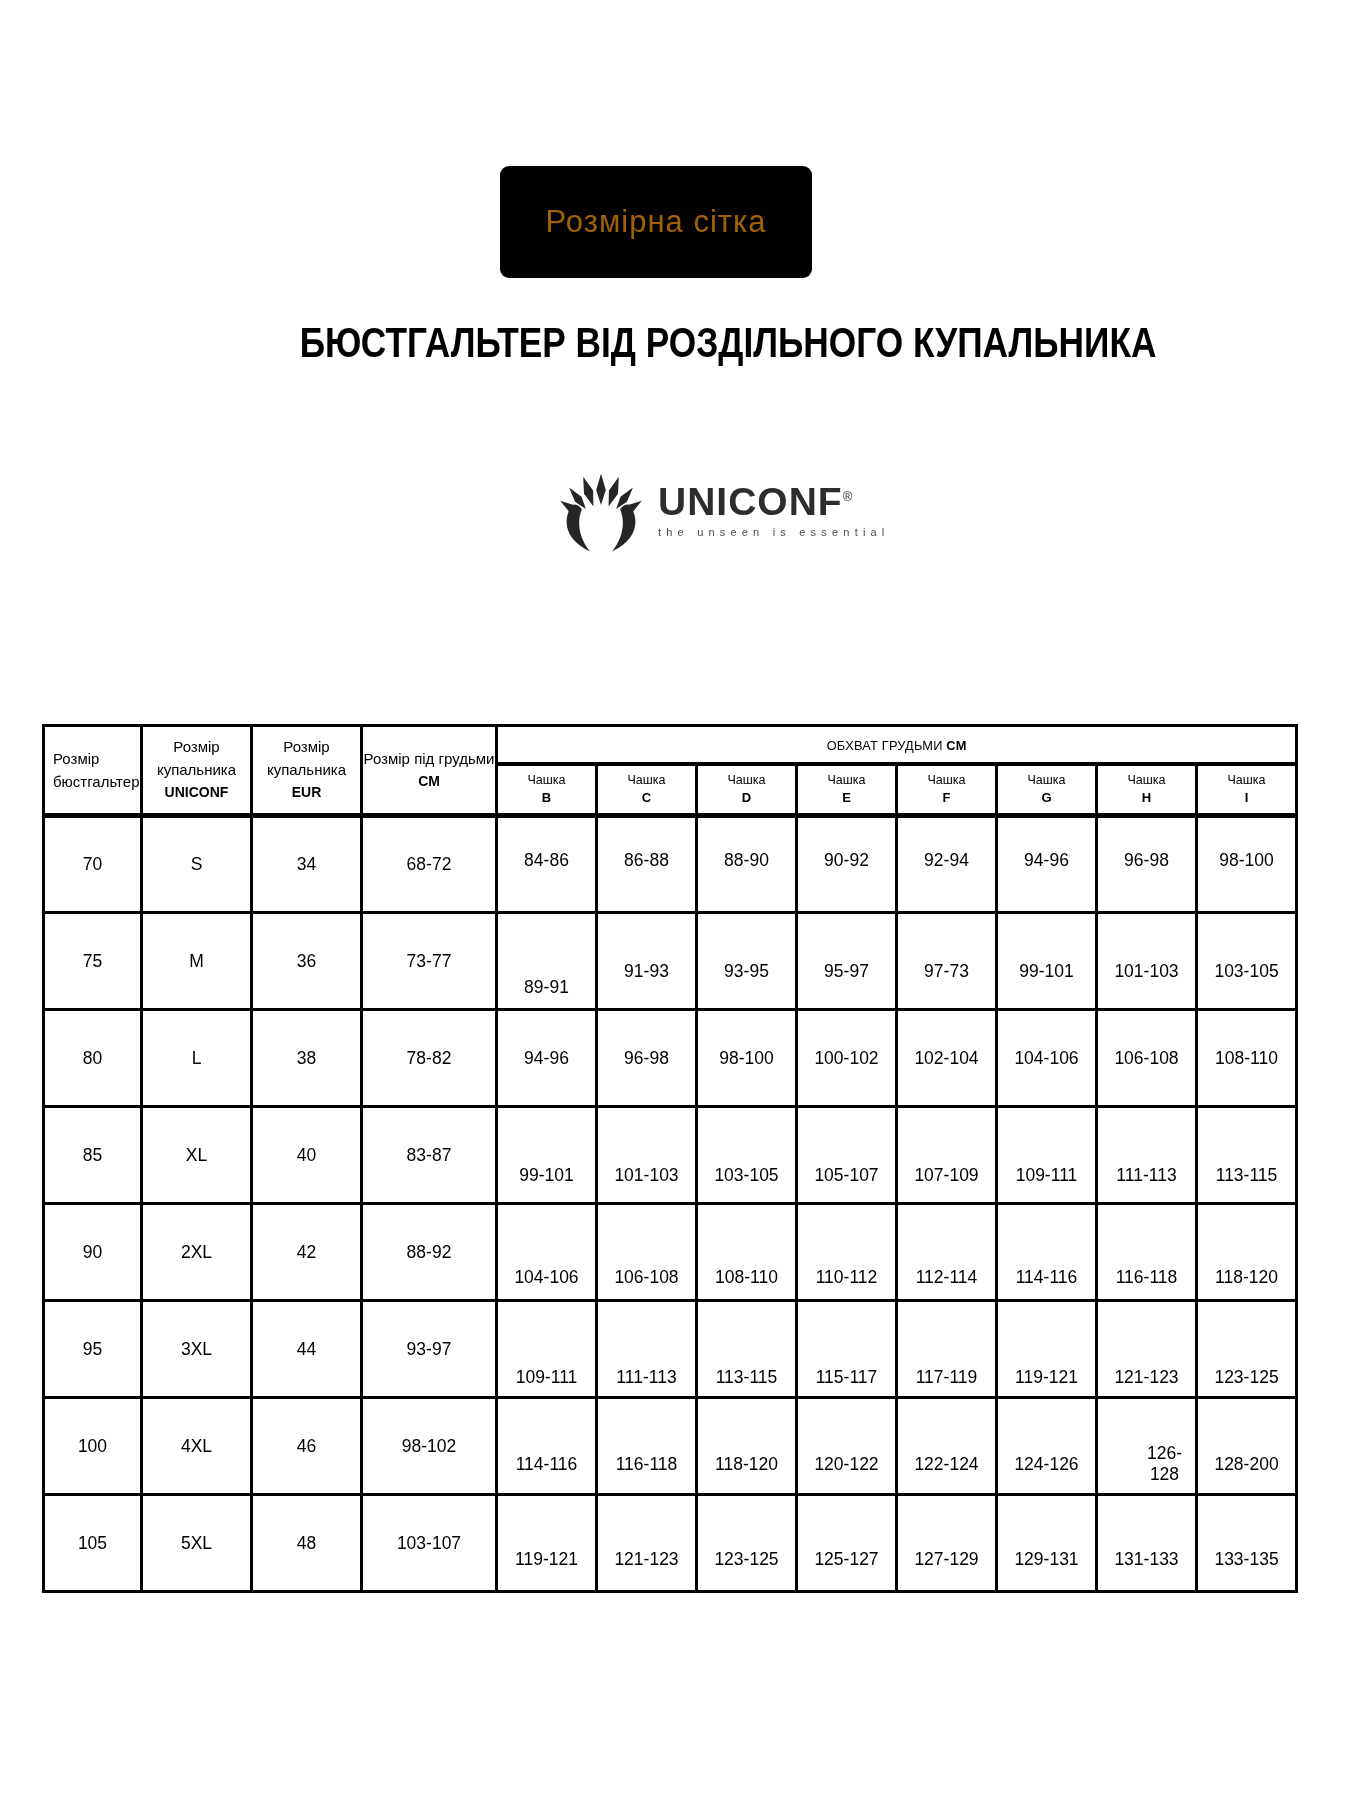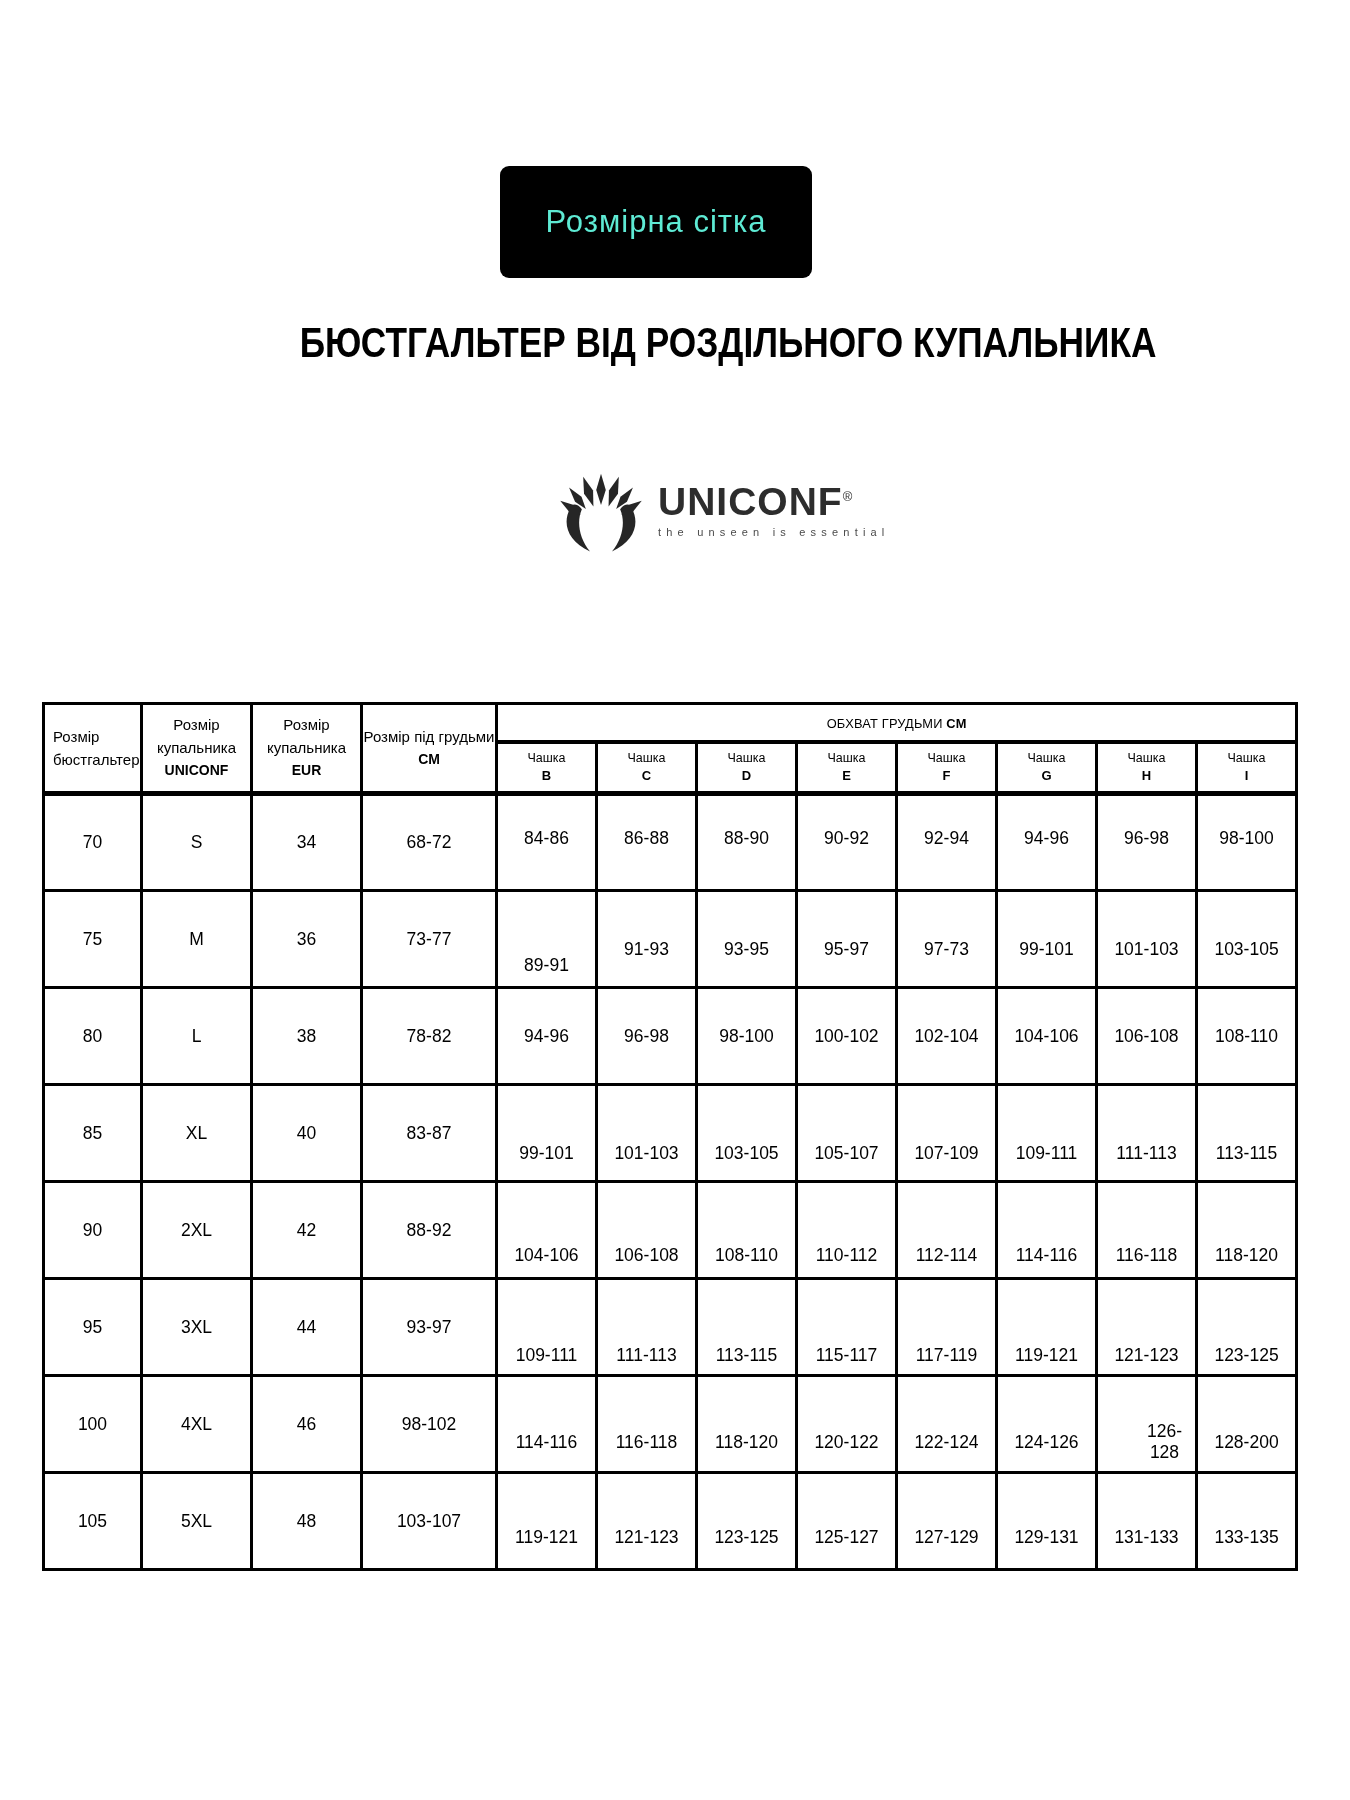--- a/index.html
+++ b/index.html
@@ -6,21 +6,21 @@
   body{
     width:1350px;height:1800px;position:relative;background:#ffffff;
     font-family:"Liberation Sans",sans-serif;color:#111;overflow:hidden;
   }
 
   
   .badge{
     position:absolute;left:500px;top:166px;width:312px;height:112px;
     background:#000;border-radius:9px;display:flex;align-items:center;justify-content:center;
   }
-  .badge-text{color:#5eead4;font-size:31px;font-weight:400;letter-spacing:1px;white-space:nowrap;}
+  .badge-text{color:#a16207;font-size:31px;font-weight:400;letter-spacing:1px;white-space:nowrap;}
 
   
   .main-title{
     position:absolute;left:728px;top:318px;transform:translateX(-50%);
     white-space:nowrap;
   }
   .main-title .squeeze{
     display:inline-block;transform:scaleX(0.82);transform-origin:center;
     font-weight:700;font-size:43px;letter-spacing:0px;color:#000;
   }
@@ -35,21 +35,21 @@
     font-size:39px;font-weight:700;letter-spacing:1px;color:#2d2d2d;line-height:1;
     white-space:nowrap;
   }
   .logo-reg{font-size:13px;font-weight:400;vertical-align:super;letter-spacing:0;}
   .logo-tagline{
     margin-top:5px;font-size:11px;letter-spacing:5.2px;color:#4a4a4a;white-space:nowrap;
   }
 
   
   table.size-table{
-    position:absolute;left:42px;top:702px;width:1170px;
+    position:absolute;left:42px;top:724px;width:1170px;
     border-collapse:collapse;table-layout:fixed;
   }
   .size-table th,.size-table td{
     border:3px solid #000;padding:0;text-align:center;vertical-align:middle;
     color:#000;font-weight:normal;background:#fff;overflow:hidden;
   }
   .size-table thead th{border-bottom-width:5px;}
   .size-table th.group-cell{border-bottom-width:4px;height:35px;}
   .h-left{
     text-align:left !important;padding-left:8px !important;

